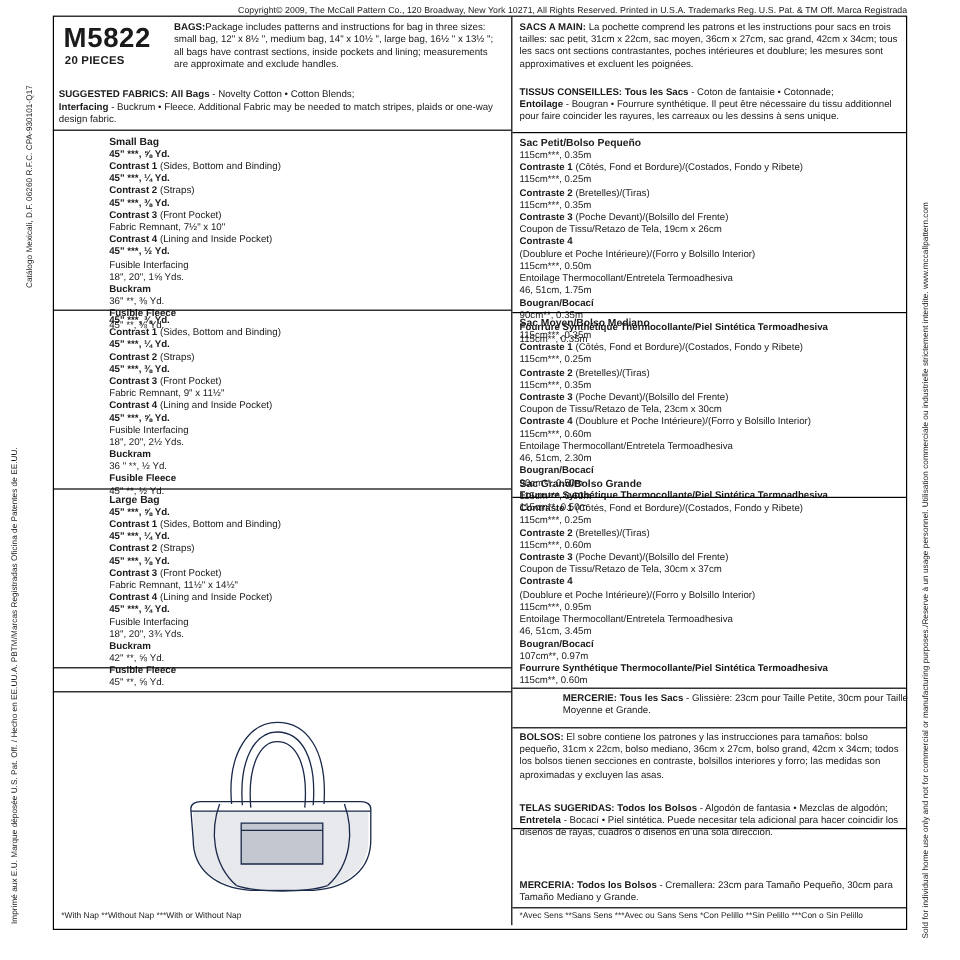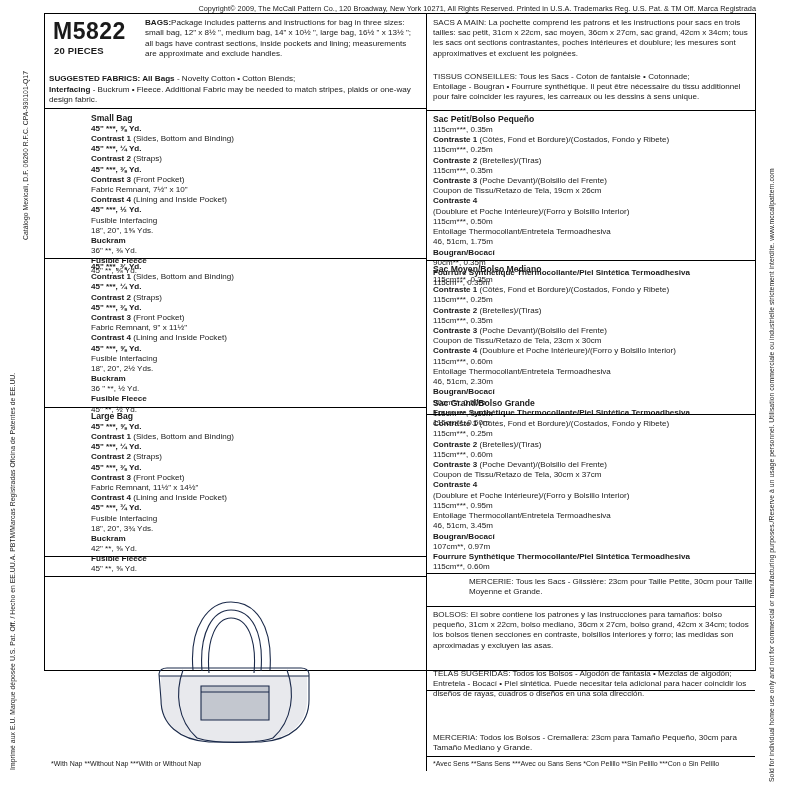--- a/index.html
+++ b/index.html
@@ -24,21 +24,21 @@
     top: 4px; left: 44px; width: 712px;
     font-size: 7.3px;
     text-align: right;
     white-space: nowrap;
     letter-spacing: 0.05px;
   }
   
   .main-box {
     position: absolute;
     top: 13px; left: 44px;
-    width: 712px; height: 658px;
+    width: 712px; height: 762px;
     border: 1px solid #000;
   }
   
   .vdiv {
     position: absolute;
     top: 0; left: 381px;
     width: 1px; height: 757px;
     background: #000;
   }
   
@@ -112,21 +112,21 @@
     line-height: 1.3;
   }
   
   .r-block {
     position: absolute;
     left: 6px;
     width: 318px;
     font-size: 8.05px;
     line-height: 1.27;
   }
-  .r-block b { font-weight: normal; }
+  .r-block b { font-weight: bold; }
   .r-block .hdr { font-weight: bold; }
   
   .footnote-left {
     position: absolute;
     bottom: 4px; left: 48px;
     font-size: 7px;
   }
   .footnote-right {
     position: absolute;
     bottom: 4px; left: 392px;

